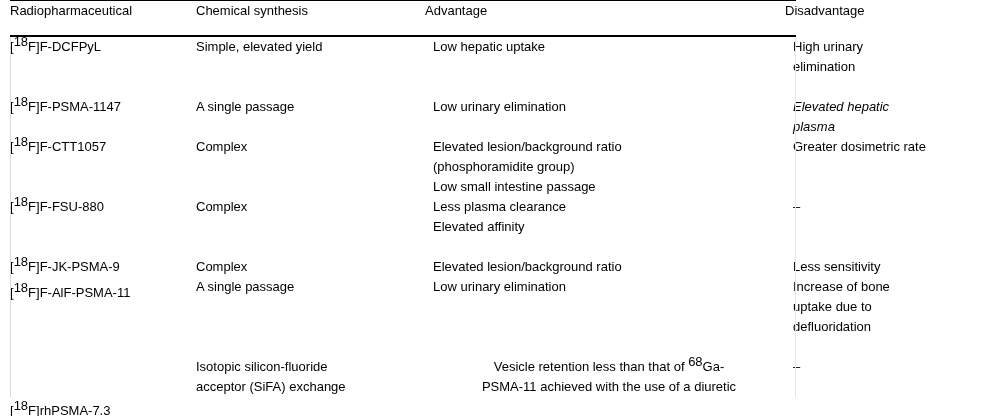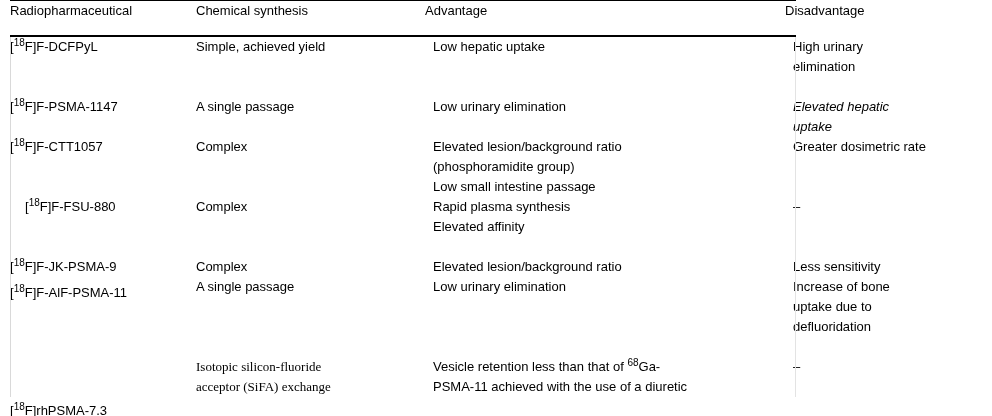--- a/index.html
+++ b/index.html
@@ -87,21 +87,21 @@
     padding-top: 0;
     padding-bottom: 0;
   }
 
   
   tr.trow > td > .inner { }
 
   .line { display: block; margin-left: 8px; }
 
   sup {
-    font-size: 10px;
+    font-size: 13px;
     line-height: 0;
     vertical-align: baseline;
     position: relative;
     top: -5px;
   }
 </style>
 </head>
 <body>
 
 <div id="table-root">
@@ -145,21 +145,21 @@
           <col class="c2">
           <col class="c3">
           <col class="c4">
         </colgroup>
       <tbody id="body-rows">
           <tr class="trow">
             <td class="cellpad">
               <div class="inner" style="padding-bottom: 20px;"><span><span>[</span><sup>18</sup><span>F]F-DCFPyL</span></span></div>
             </td>
             <td class="cellpad">
-              <div class="inner" style="padding-bottom: 20px;"><span>Simple, achieved yield</span></div>
+              <div class="inner" style="padding-bottom: 20px;"><span>Simple, elevated yield</span></div>
             </td>
             <td class="cellpad">
               <div class="inner" style="padding-bottom: 20px;">
                 <span class="line">Low hepatic uptake</span>
               </div>
             </td>
             <td class="cellpad">
               <div class="inner" style="padding-bottom: 20px;">
                 <span class="line">High urinary</span>
                 <span class="line">elimination</span>
@@ -174,21 +174,21 @@
               <div class="inner" style="padding-bottom: 0px;"><span>A single passage</span></div>
             </td>
             <td class="cellpad">
               <div class="inner" style="padding-bottom: 0px;">
                 <span class="line">Low urinary elimination</span>
               </div>
             </td>
             <td class="cellpad">
               <div class="inner" style="padding-bottom: 0px; font-style: italic;">
                 <span class="line">Elevated hepatic</span>
-                <span class="line">uptake</span>
+                <span class="line">plasma</span>
               </div>
             </td>
           </tr>
           <tr class="trow">
             <td class="cellpad">
               <div class="inner" style="padding-bottom: 0px;"><span><span>[</span><sup>18</sup><span>F]F-CTT1057</span></span></div>
             </td>
             <td class="cellpad">
               <div class="inner" style="padding-bottom: 0px;"><span>Complex</span></div>
             </td>
@@ -200,28 +200,28 @@
               </div>
             </td>
             <td class="cellpad">
               <div class="inner" style="padding-bottom: 0px;">
                 <span class="line">Greater dosimetric rate</span>
               </div>
             </td>
           </tr>
           <tr class="trow">
             <td class="cellpad">
-              <div class="inner" style="padding-bottom: 20px; margin-left: 15px;"><span><span>[</span><sup>18</sup><span>F]F-FSU-880</span></span></div>
+              <div class="inner" style="padding-bottom: 20px;"><span><span>[</span><sup>18</sup><span>F]F-FSU-880</span></span></div>
             </td>
             <td class="cellpad">
               <div class="inner" style="padding-bottom: 20px;"><span>Complex</span></div>
             </td>
             <td class="cellpad">
               <div class="inner" style="padding-bottom: 20px;">
-                <span class="line">Rapid plasma synthesis</span>
+                <span class="line">Less plasma clearance</span>
                 <span class="line">Elevated affinity</span>
               </div>
             </td>
             <td class="cellpad">
               <div class="inner" style="padding-bottom: 20px;">
                 <span class="line">–</span>
               </div>
             </td>
           </tr>
           <tr class="trow">
@@ -260,24 +260,24 @@
                 <span class="line">uptake due to</span>
                 <span class="line">defluoridation</span>
               </div>
             </td>
           </tr>
           <tr class="trow">
             <td class="cellpad">
               <div class="inner" style="padding-bottom: 0px; margin-top: 44px;"><span><span>[</span><sup>18</sup><span>F]rhPSMA-7.3</span></span></div>
             </td>
             <td class="cellpad">
-              <div class="inner" style="padding-bottom: 0px; max-width: 160px; font-family: Liberation Serif, serif;"><span>Isotopic silicon-fluoride acceptor (SiFA) exchange</span></div>
-            </td>
-            <td class="cellpad">
-              <div class="inner" style="padding-bottom: 0px;">
+              <div class="inner" style="padding-bottom: 0px; max-width: 160px;"><span>Isotopic silicon-fluoride acceptor (SiFA) exchange</span></div>
+            </td>
+            <td class="cellpad">
+              <div class="inner" style="padding-bottom: 0px; text-align: center;">
                 <span class="line"><span>Vesicle retention less than that of </span><sup>68</sup><span>Ga-</span></span>
                 <span class="line">PSMA-11 achieved with the use of a diuretic</span>
               </div>
             </td>
             <td class="cellpad">
               <div class="inner" style="padding-bottom: 0px;">
                 <span class="line">–</span>
               </div>
             </td>
           </tr>

